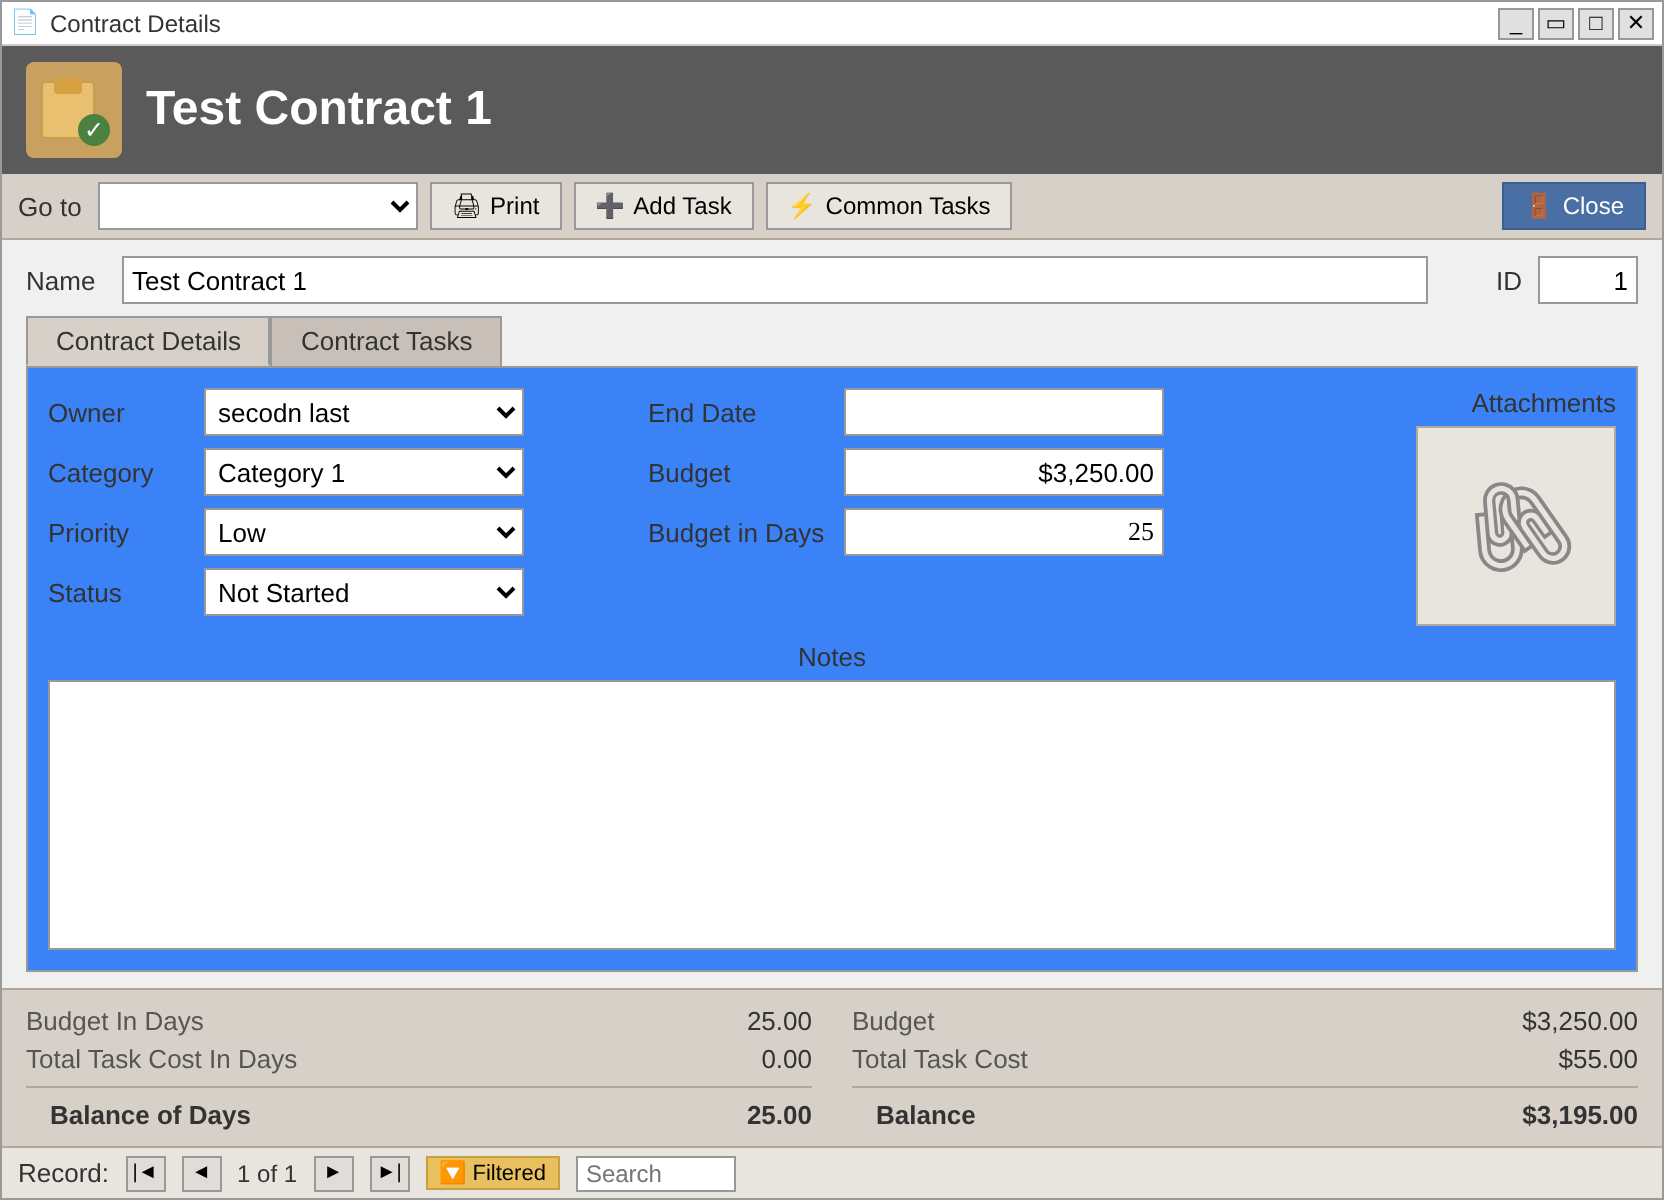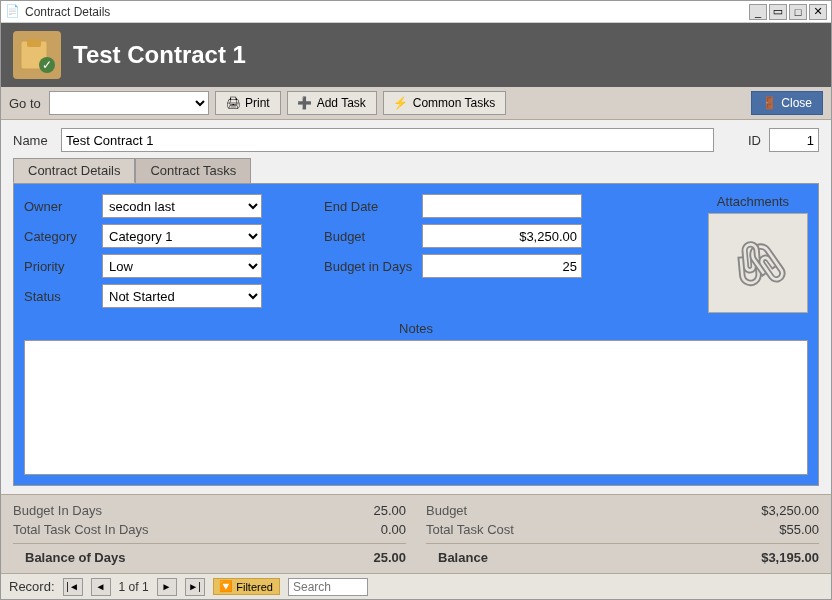--- a/index.html
+++ b/index.html
@@ -246,20 +246,21 @@
       width: 160px;
       text-align: right;
     }
     .field-input-currency {
       width: 160px;
       text-align: right;
     }
     .field-input-days {
       width: 160px;
       text-align: right;
+      font-family: Liberation Serif, serif;
     }
 
     
     .attachments-box {
       border: 1px solid #b0a898;
       background: #e8e4de;
       width: 100px;
       height: 100px;
       display: flex;
       align-items: center;
@@ -387,21 +388,21 @@
       border: 1px solid #999;
       padding: 4px 4px;
       font-size: 12px;
       background: white;
       width: 80px;
     }
 
     .attachments-area {
       display: flex;
       flex-direction: column;
-      align-items: center;
+      align-items: flex-end;
       margin-left: 10px;
     }
   </style>
 </head>
 <body>
 
 <div class="window">
 
   <div class="title-bar">
     <span class="title-bar-icon">📄</span>

